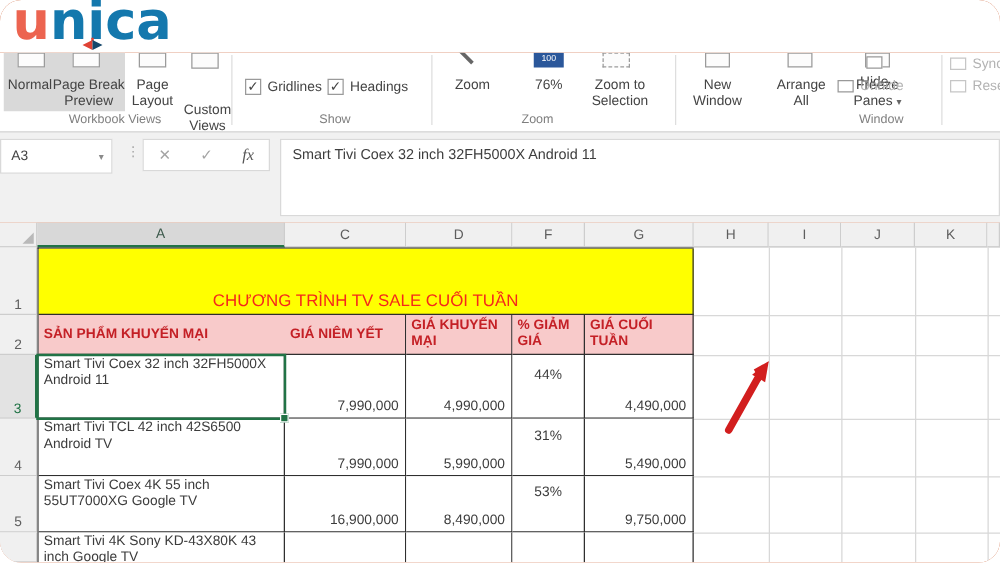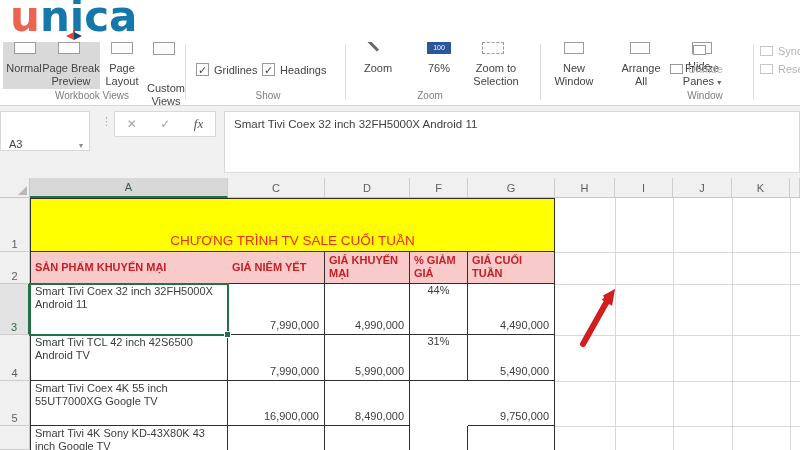--- a/index.html
+++ b/index.html
@@ -1,17 +1,17 @@
 <!DOCTYPE html>
 <html><head>
 <meta charset="utf-8">
 <style>
   html,body{margin:0;padding:0;background:#fff;}
   .frame{position:relative;width:800px;height:450px;overflow:hidden;background:#c2410c;
-         font-family:"Liberation Sans","DejaVu Sans",sans-serif;}
+         font-family:"Liberation Sans","DejaVu Sans",sans-serif;border-radius:17px;}
 
   
   .topbar{position:absolute;left:0;top:0;width:800px;height:42px;background:#fff;z-index:6;}
   .logo{position:absolute;left:10px;top:-8px;font-family:"DejaVu Sans",sans-serif;
         font-weight:bold;font-size:42px;letter-spacing:0;}
   .logo .lred{color:#ec6450;}
   .logo .lblue{color:#1478ad;}
   .cap{position:absolute;left:55px;top:9px;width:18px;height:10px;}
 
   
@@ -29,23 +29,23 @@
   .cbbox{width:13px;height:13px;border:1px solid #9a9a9a;background:#fff;font-size:11px;
          line-height:12px;text-align:center;color:#444;box-sizing:border-box;}
   .smallbtn{position:absolute;display:flex;align-items:center;gap:5px;font-size:11px;color:#444;white-space:nowrap;}
   .smicon{width:13px;height:10px;border:1px solid #999;background:#fff;box-sizing:border-box;flex:0 0 auto;}
   .gray{color:#b3b3b3;}
   .grayicon{border-color:#c6c6c6;}
 
   
   .frow{position:absolute;left:0;top:105px;width:800px;height:73px;background:#f1f1f1;
         border-top:1px solid #d6d6d6;box-sizing:border-box;z-index:1;}
-  .namebox{position:absolute;left:0;top:5px;width:90px;height:40px;background:#fff;
+  .namebox{position:absolute;left:0;top:5px;width:90px;height:28px;background:#fff;
            border:1px solid #d9d9d9;box-sizing:border-box;font-size:11px;color:#444;
-           display:flex;align-items:flex-end;}
+           display:flex;align-items:center;}
   .nbtext{padding-left:8px;}
   .nbarrow{margin-left:auto;padding-right:6px;color:#8a8a8a;font-size:8px;}
   .dots{position:absolute;left:101px;top:9px;color:#a6a6a6;font-size:11px;letter-spacing:0;}
   .fbtns{position:absolute;left:114px;top:5px;width:102px;height:26px;background:#fff;
          border:1px solid #d9d9d9;box-sizing:border-box;display:flex;align-items:center;
          justify-content:space-around;font-size:12px;color:#a4a4a4;}
   .fx{font-family:"Liberation Serif","DejaVu Serif",serif;font-style:italic;color:#555;font-size:13px;}
   .finput{position:absolute;left:224px;top:5px;width:576px;height:62px;background:#fff;
           border:1px solid #d9d9d9;box-sizing:border-box;font-size:11.5px;color:#3e3e3e;
           padding:6px 9px;}
@@ -69,21 +69,21 @@
   .tl{position:absolute;left:30px;top:20px;width:1px;height:252px;background:#2f2f2f;}
   .tt{position:absolute;left:30px;top:20px;width:525px;height:1px;background:#2f2f2f;}
   .cell{position:absolute;box-sizing:border-box;border-right:1px solid #2f2f2f;
         border-bottom:1px solid #2f2f2f;background:#fff;font-size:11px;color:#3c3c3c;overflow:hidden;}
   .titlecell{background:#ffff00;display:flex;align-items:flex-end;justify-content:center;
         color:#f5281b;font-size:13.5px;padding-bottom:3px;}
   .hdrcell{background:#f8caca;color:#c42026;font-weight:bold;line-height:13px;padding:2px 4px;}
   .hdrmid{display:flex;align-items:center;}
   .namecell{padding:1px 4px;line-height:13px;}
   .numcell{display:flex;align-items:flex-end;justify-content:flex-end;padding:2px 5px 3px 2px;}
-  .pctcell{display:flex;align-items:flex-start;justify-content:center;padding-bottom:18px;}
+  .pctcell{display:flex;align-items:center;justify-content:center;padding-bottom:18px;}
   .sel{position:absolute;left:29px;top:105px;width:200px;height:53px;border:2px solid #217346;
        box-sizing:border-box;pointer-events:none;z-index:3;}
   .selhandle{position:absolute;right:-4px;bottom:-4px;width:5px;height:5px;background:#217346;
        border:1px solid #fff;}
   .arrowsvg{position:absolute;left:0;top:0;width:800px;height:450px;pointer-events:none;z-index:7;}
 </style>
 </head>
 <body>
 
 <div class="frame">
@@ -315,20 +315,23 @@
         <span>5,490,000</span>
       </div>
 
     <div class="cell namecell" style="left:31px;top:203px;width:197px;height:45px;"><span>Smart Tivi Coex 4K 55 inch 55UT7000XG Google TV</span></div>
     <div class="cell numcell" style="left:228px;top:203px;width:97px;height:45px;">
         <span>16,900,000</span>
       </div>
     <div class="cell numcell" style="left:325px;top:203px;width:85px;height:45px;">
         <span>8,490,000</span>
       </div>
+    <div class="cell pctcell" style="left:410px;top:203px;width:58px;height:45px;">
+        <span>53%</span>
+      </div>
     <div class="cell numcell" style="left:468px;top:203px;width:87px;height:45px;">
         <span>9,750,000</span>
       </div>
 
     <div class="cell namecell" style="left:31px;top:248px;width:197px;height:24px;border-bottom:none;"><span>Smart Tivi 4K Sony KD-43X80K 43 inch Google TV</span></div>
     <div class="cell" style="left:228px;top:248px;width:97px;height:24px;border-bottom:none;"><span></span></div>
     <div class="cell" style="left:325px;top:248px;width:85px;height:24px;border-bottom:none;"><span></span></div>
     <div class="cell" style="left:410px;top:248px;width:58px;height:24px;border-bottom:none;"><span></span></div>
     <div class="cell" style="left:468px;top:248px;width:87px;height:24px;border-bottom:none;"><span></span></div>
 

